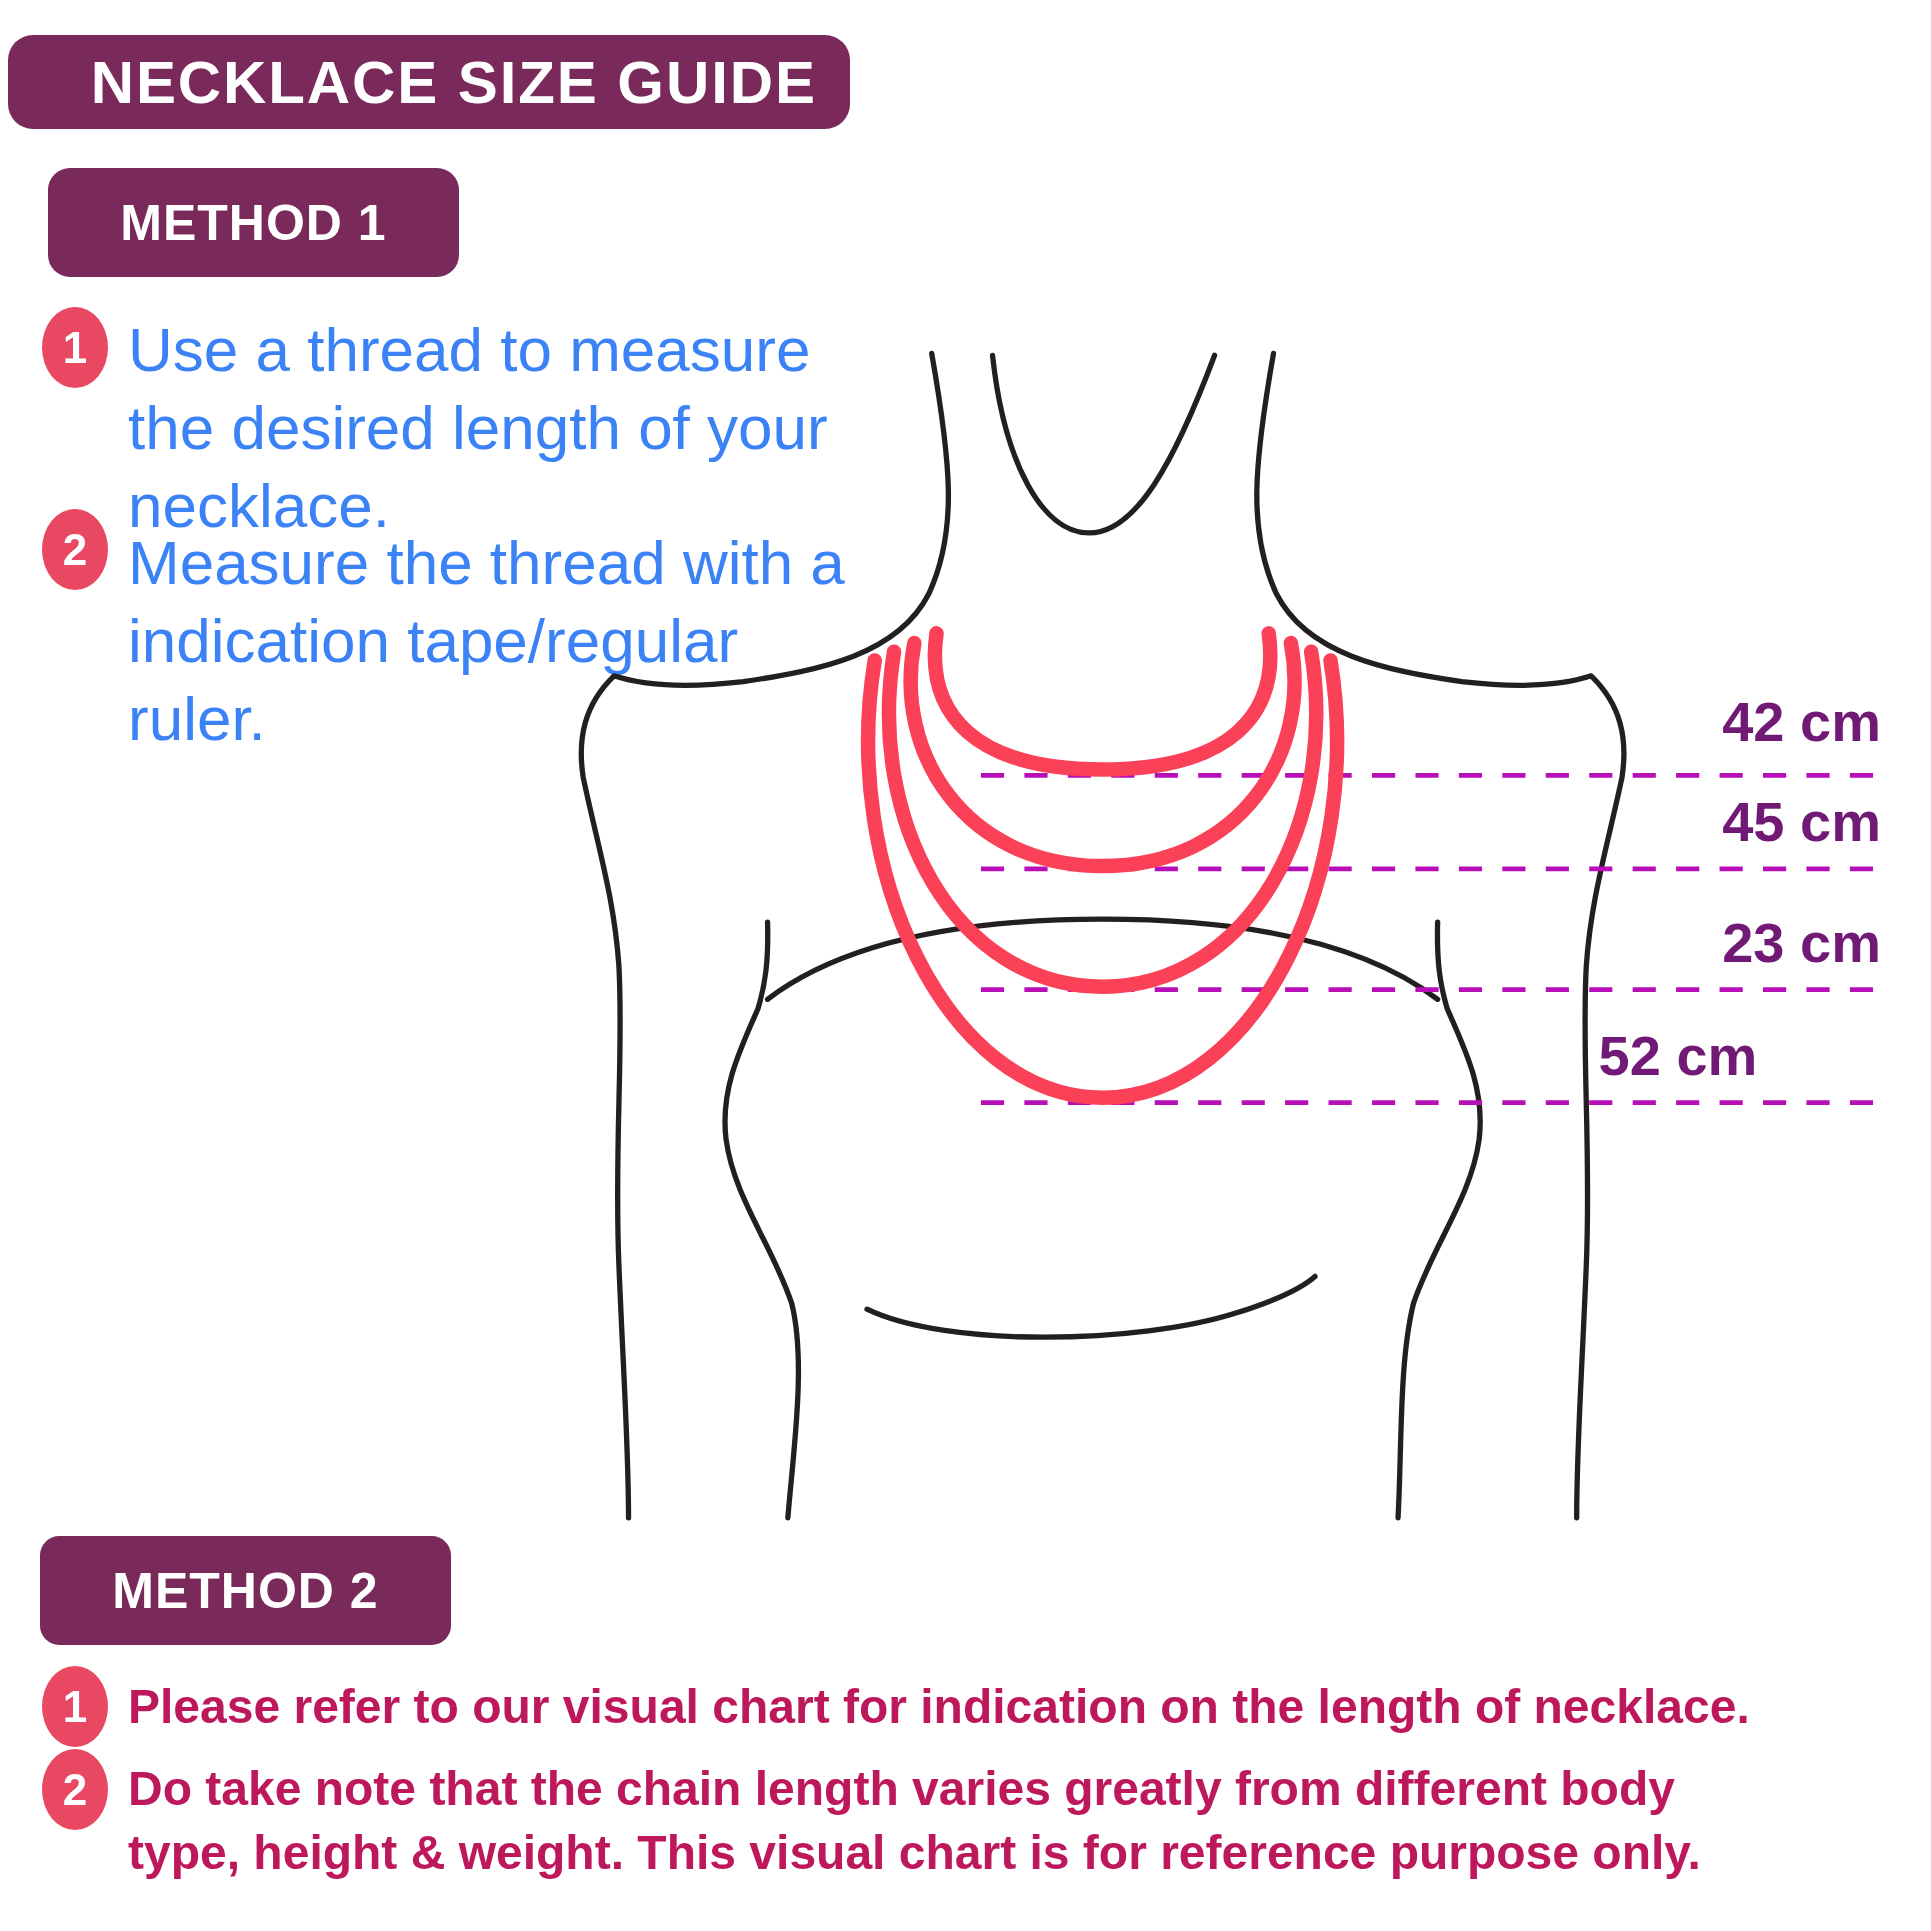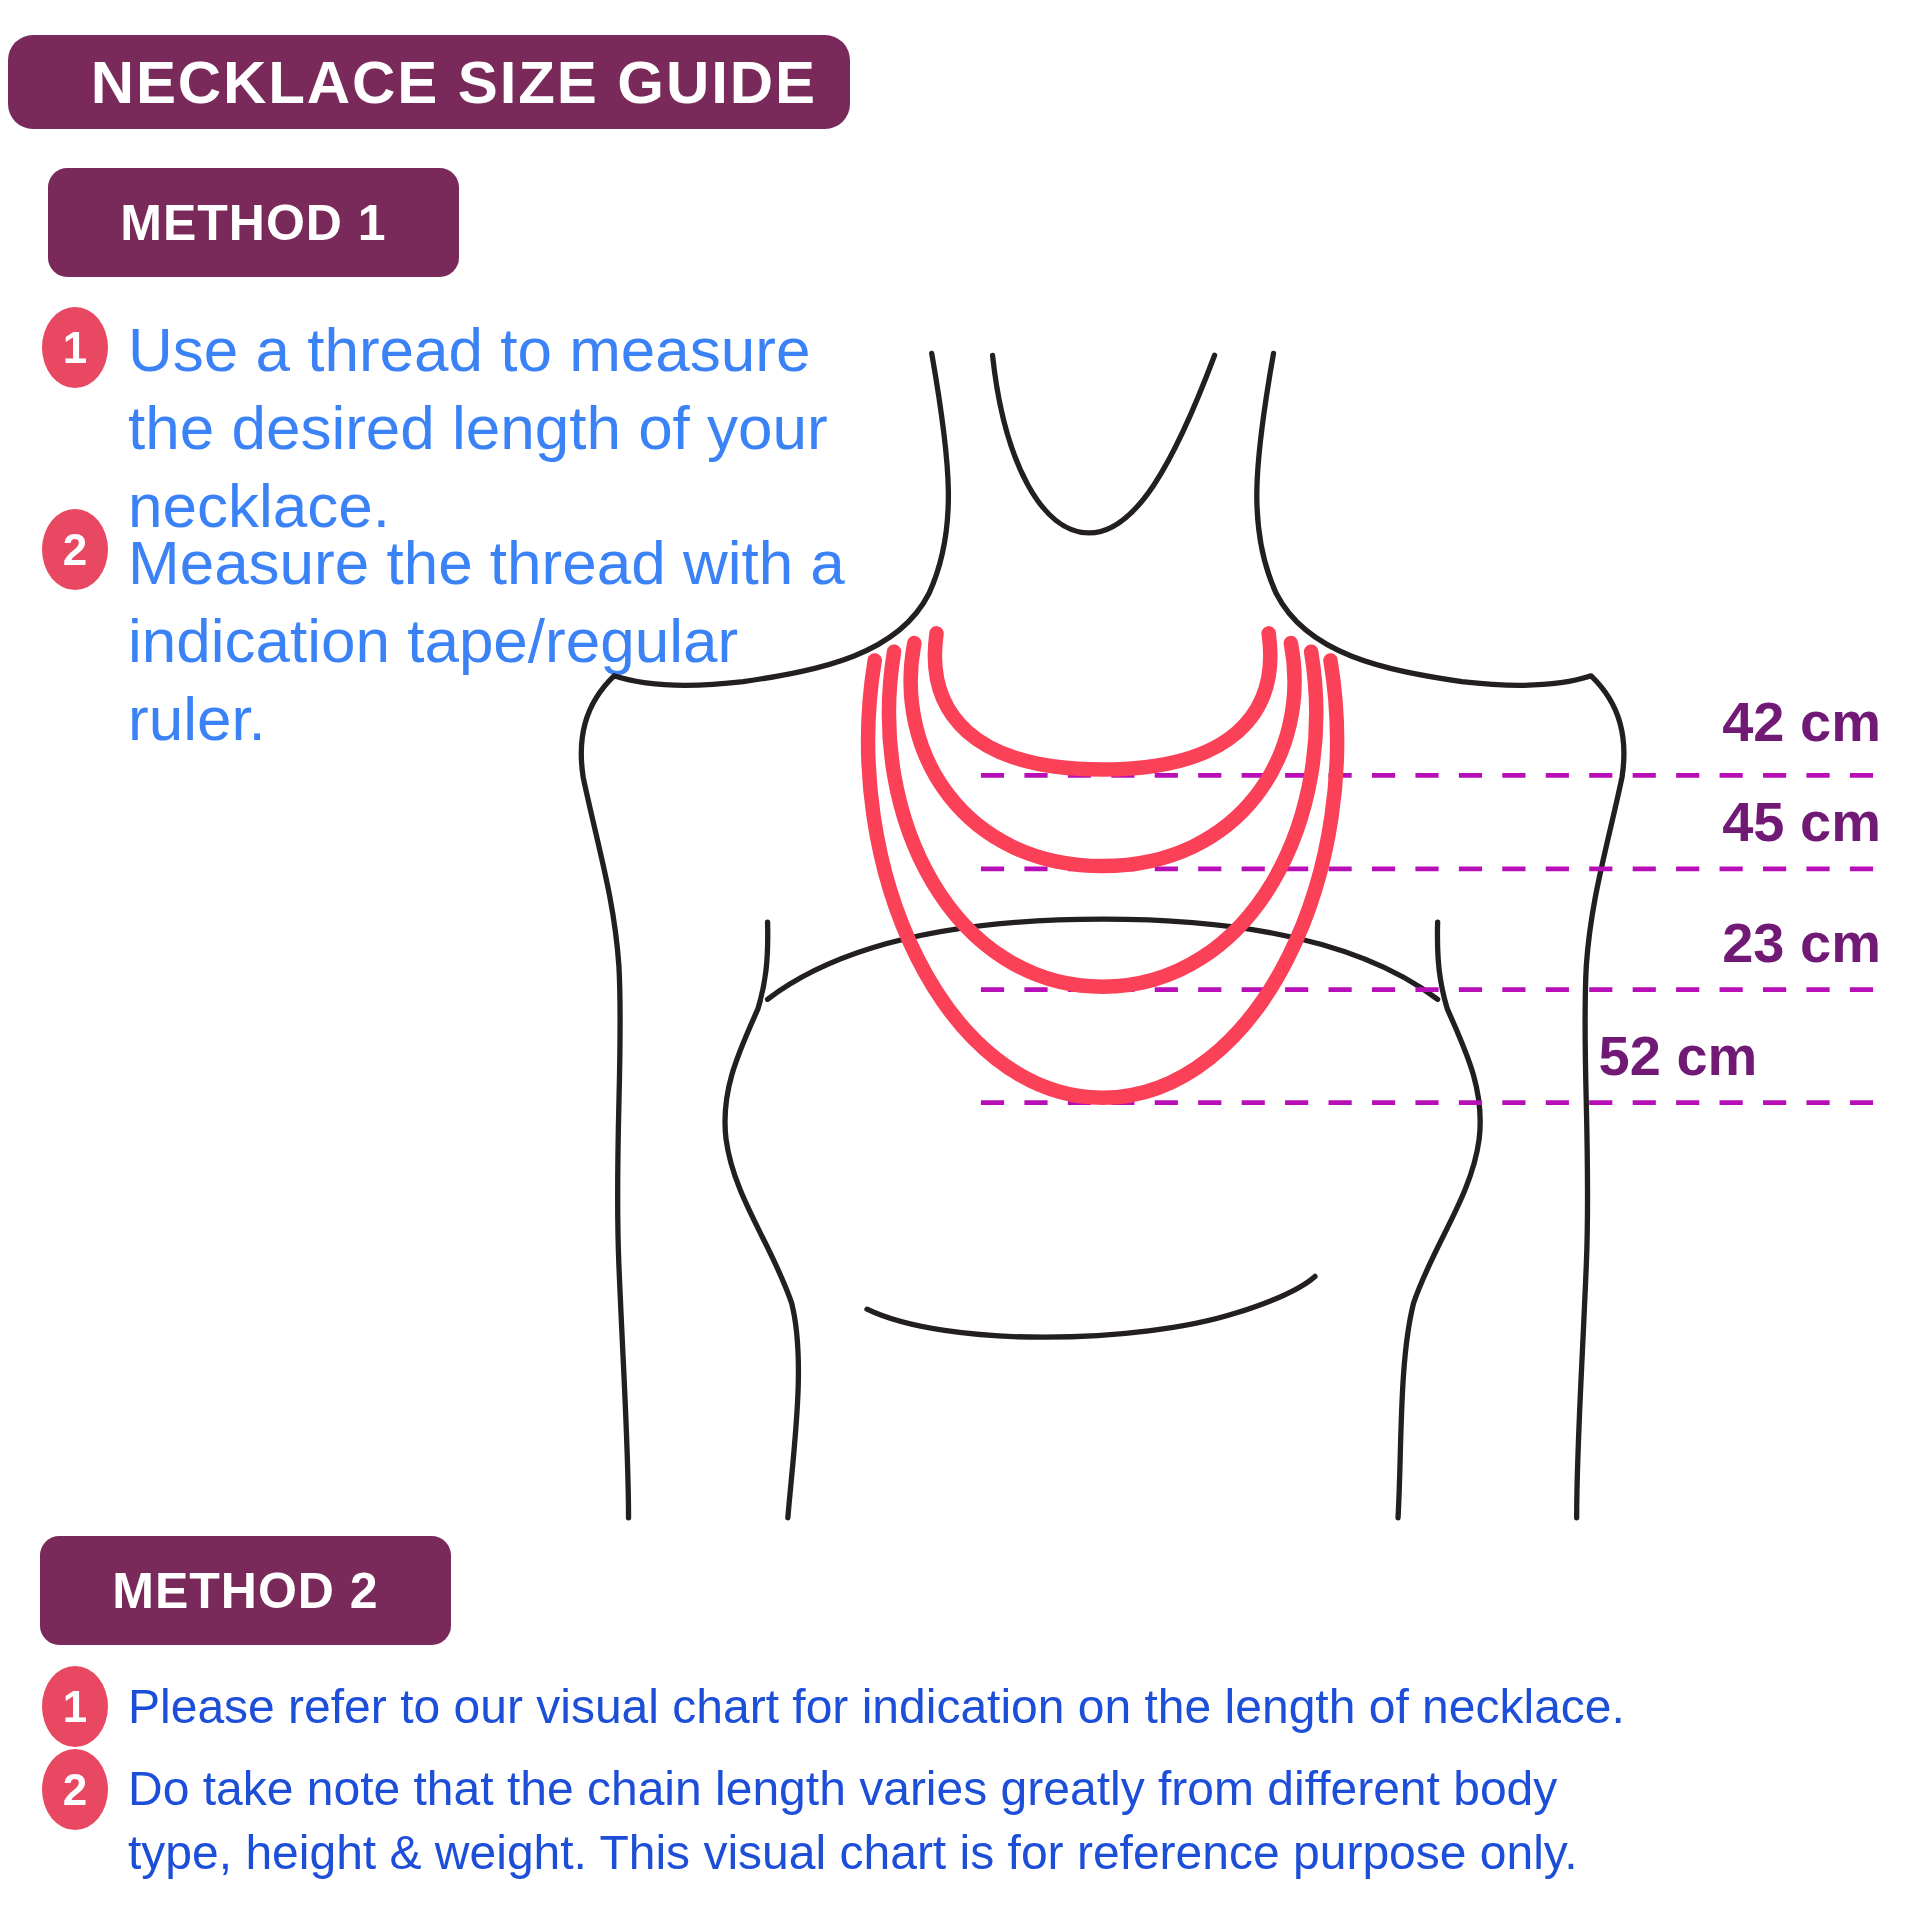--- a/index.html
+++ b/index.html
@@ -19,36 +19,36 @@
   }
 
   
   .method-badge{
     width:411px;height:109px;background:#7A2A5A;border-radius:19.3px;
     display:flex;align-items:center;justify-content:center;
   }
   .method-badge span{
     color:#ffffff;font-size:50px;font-weight:bold;letter-spacing:1px;
   }
-  #method1-badge{left:48px;top:168px;}
+  #method1-badge{left:48px;top:168px;border-radius:22px;}
   #method2-badge{left:40px;top:1536px;}
 
   
   .step-circle{
     width:66px;height:81px;border-radius:50%;background:#E84861;
     display:flex;align-items:center;justify-content:center;
     color:#ffffff;font-size:44px;font-weight:bold;
   }
 
   
   .step-text-lg{
     left:128px;color:#3b82f6;font-size:62px;font-weight:500;line-height:78px;white-space:nowrap;
   }
   .step-text-sm{
-    left:128px;color:#1d4ed8;font-size:48px;font-weight:400;line-height:64px;white-space:nowrap;
+    left:128px;color:#be185d;font-size:48px;font-weight:700;line-height:64px;white-space:nowrap;
   }
 
   
   .cm-label{
     right:50px;width:406px;height:70px;text-align:right;
     color:#701a75;font-size:56px;font-weight:bold;white-space:nowrap;
   }
 
   svg{position:absolute;left:0;top:0;}
   .figure-line{fill:none;stroke:#231F20;stroke-width:5.5;stroke-linecap:round;stroke-linejoin:round;}

